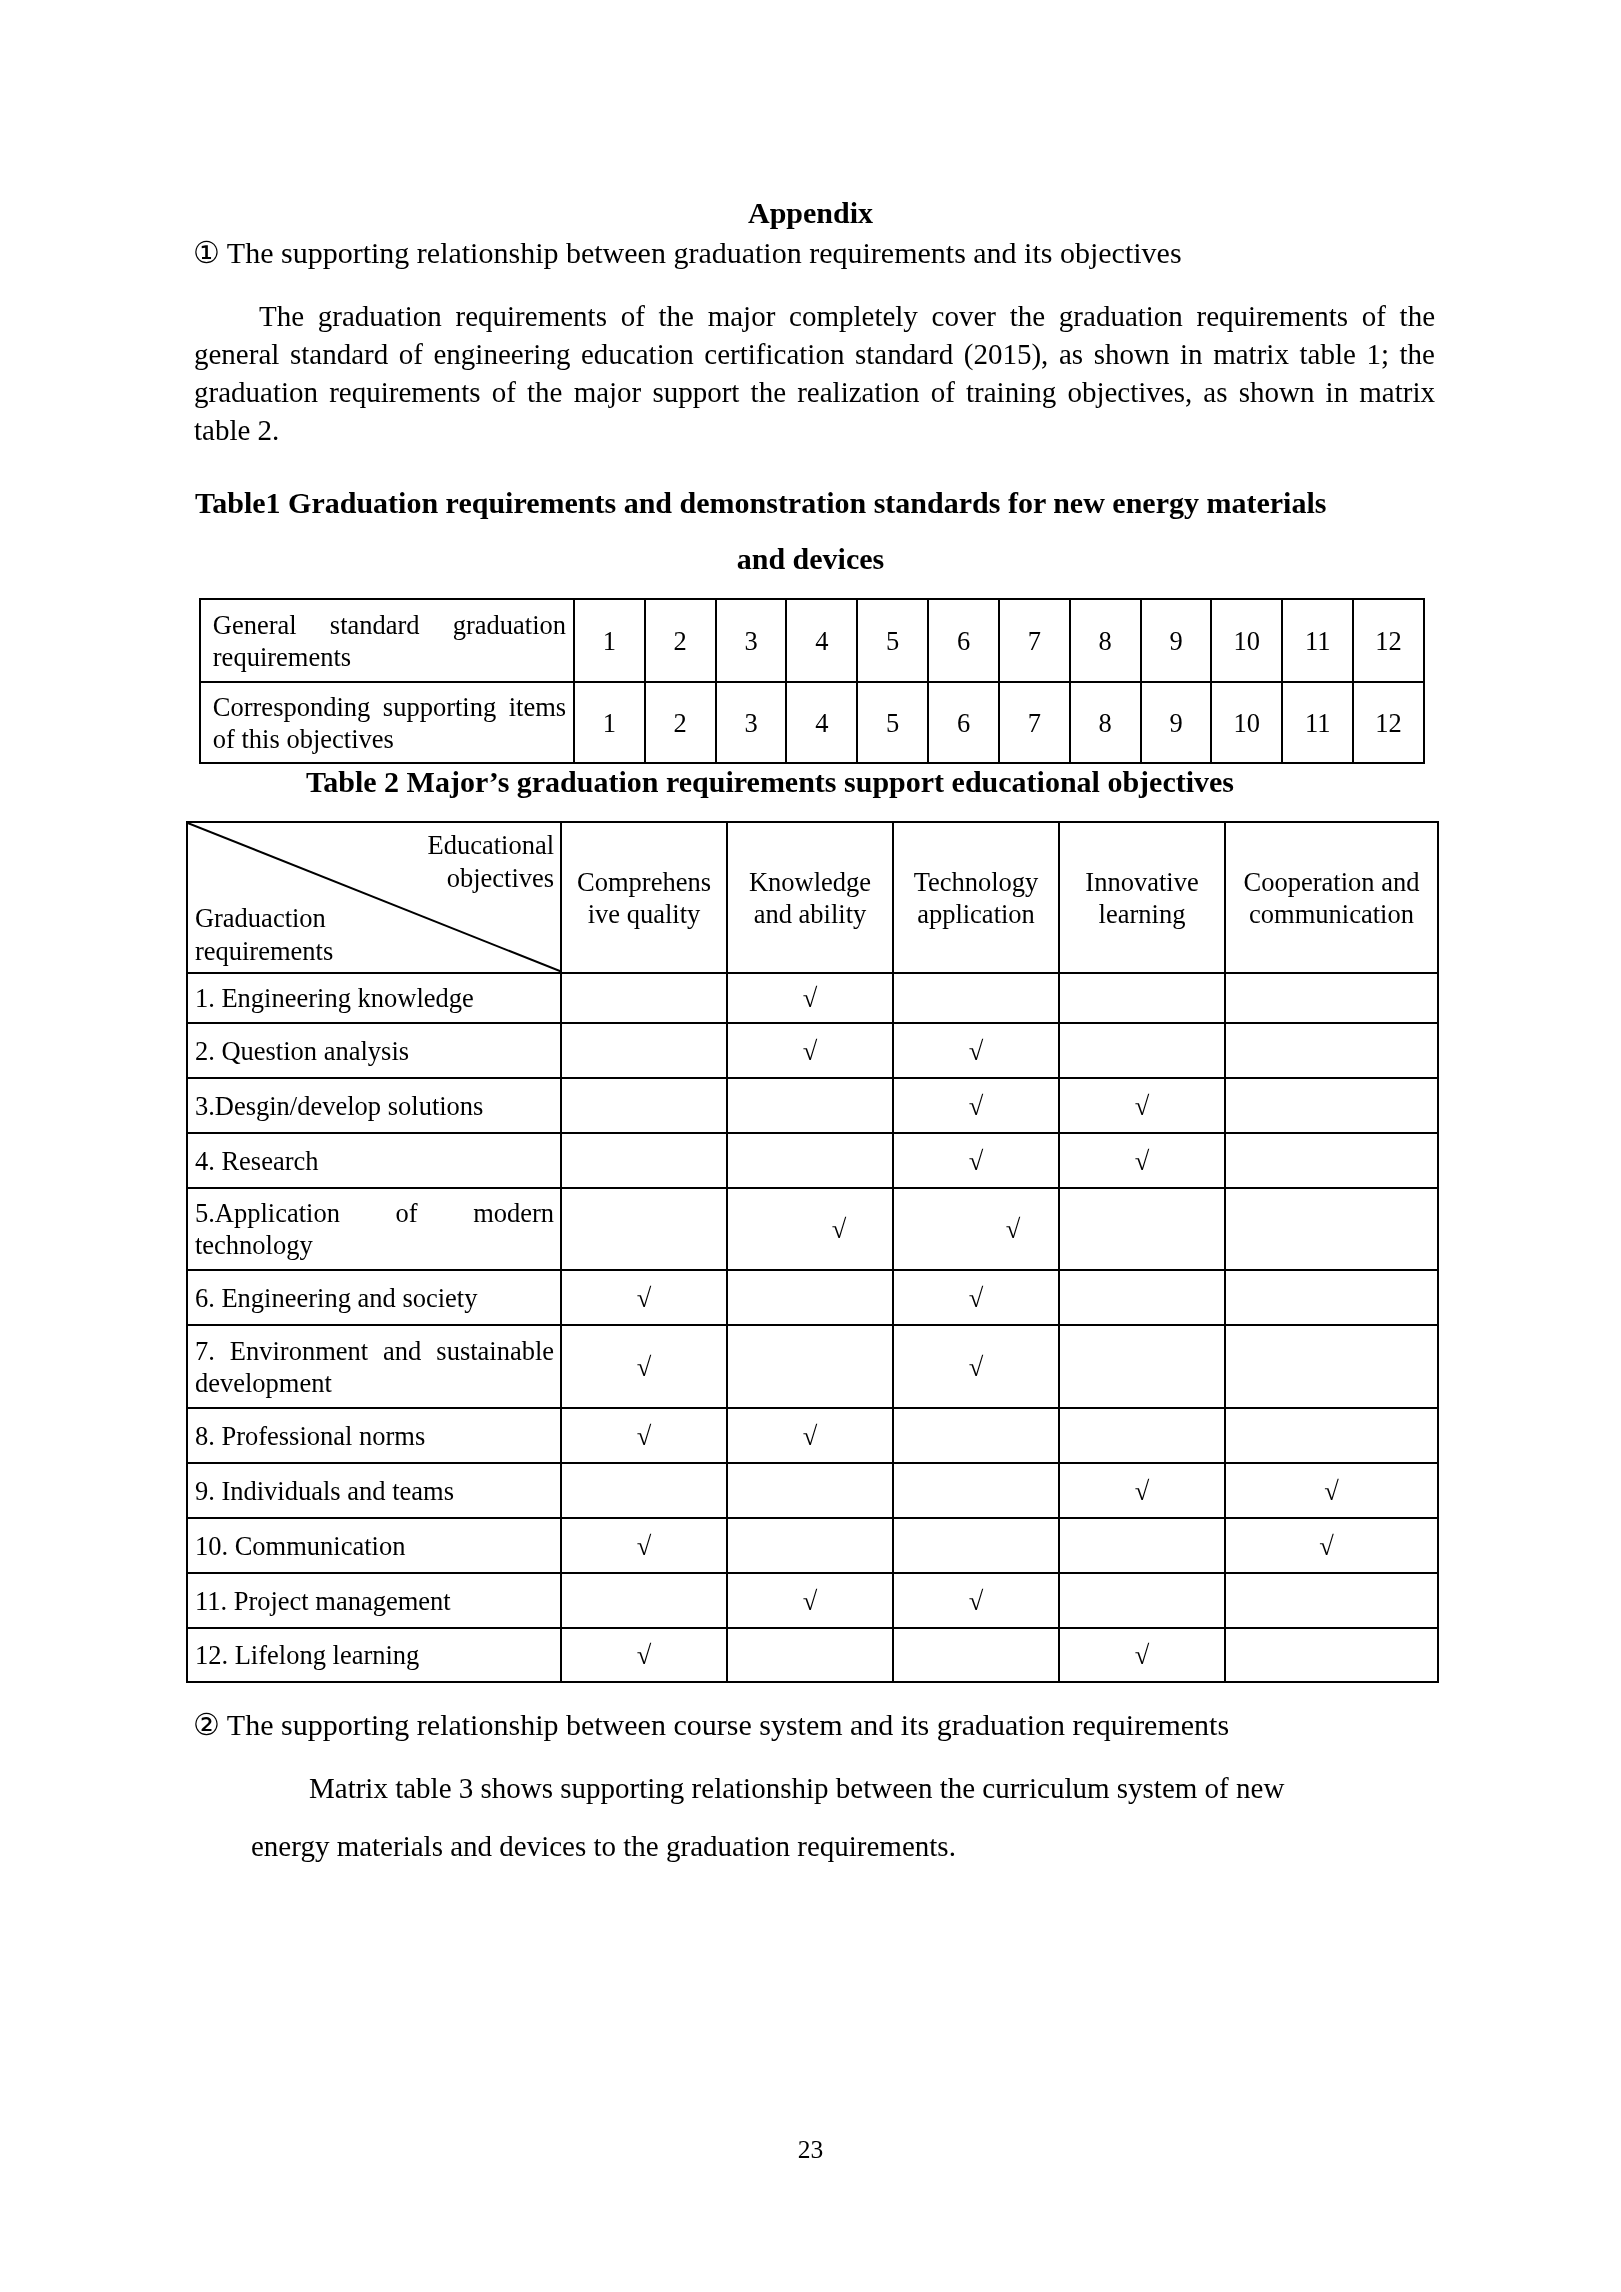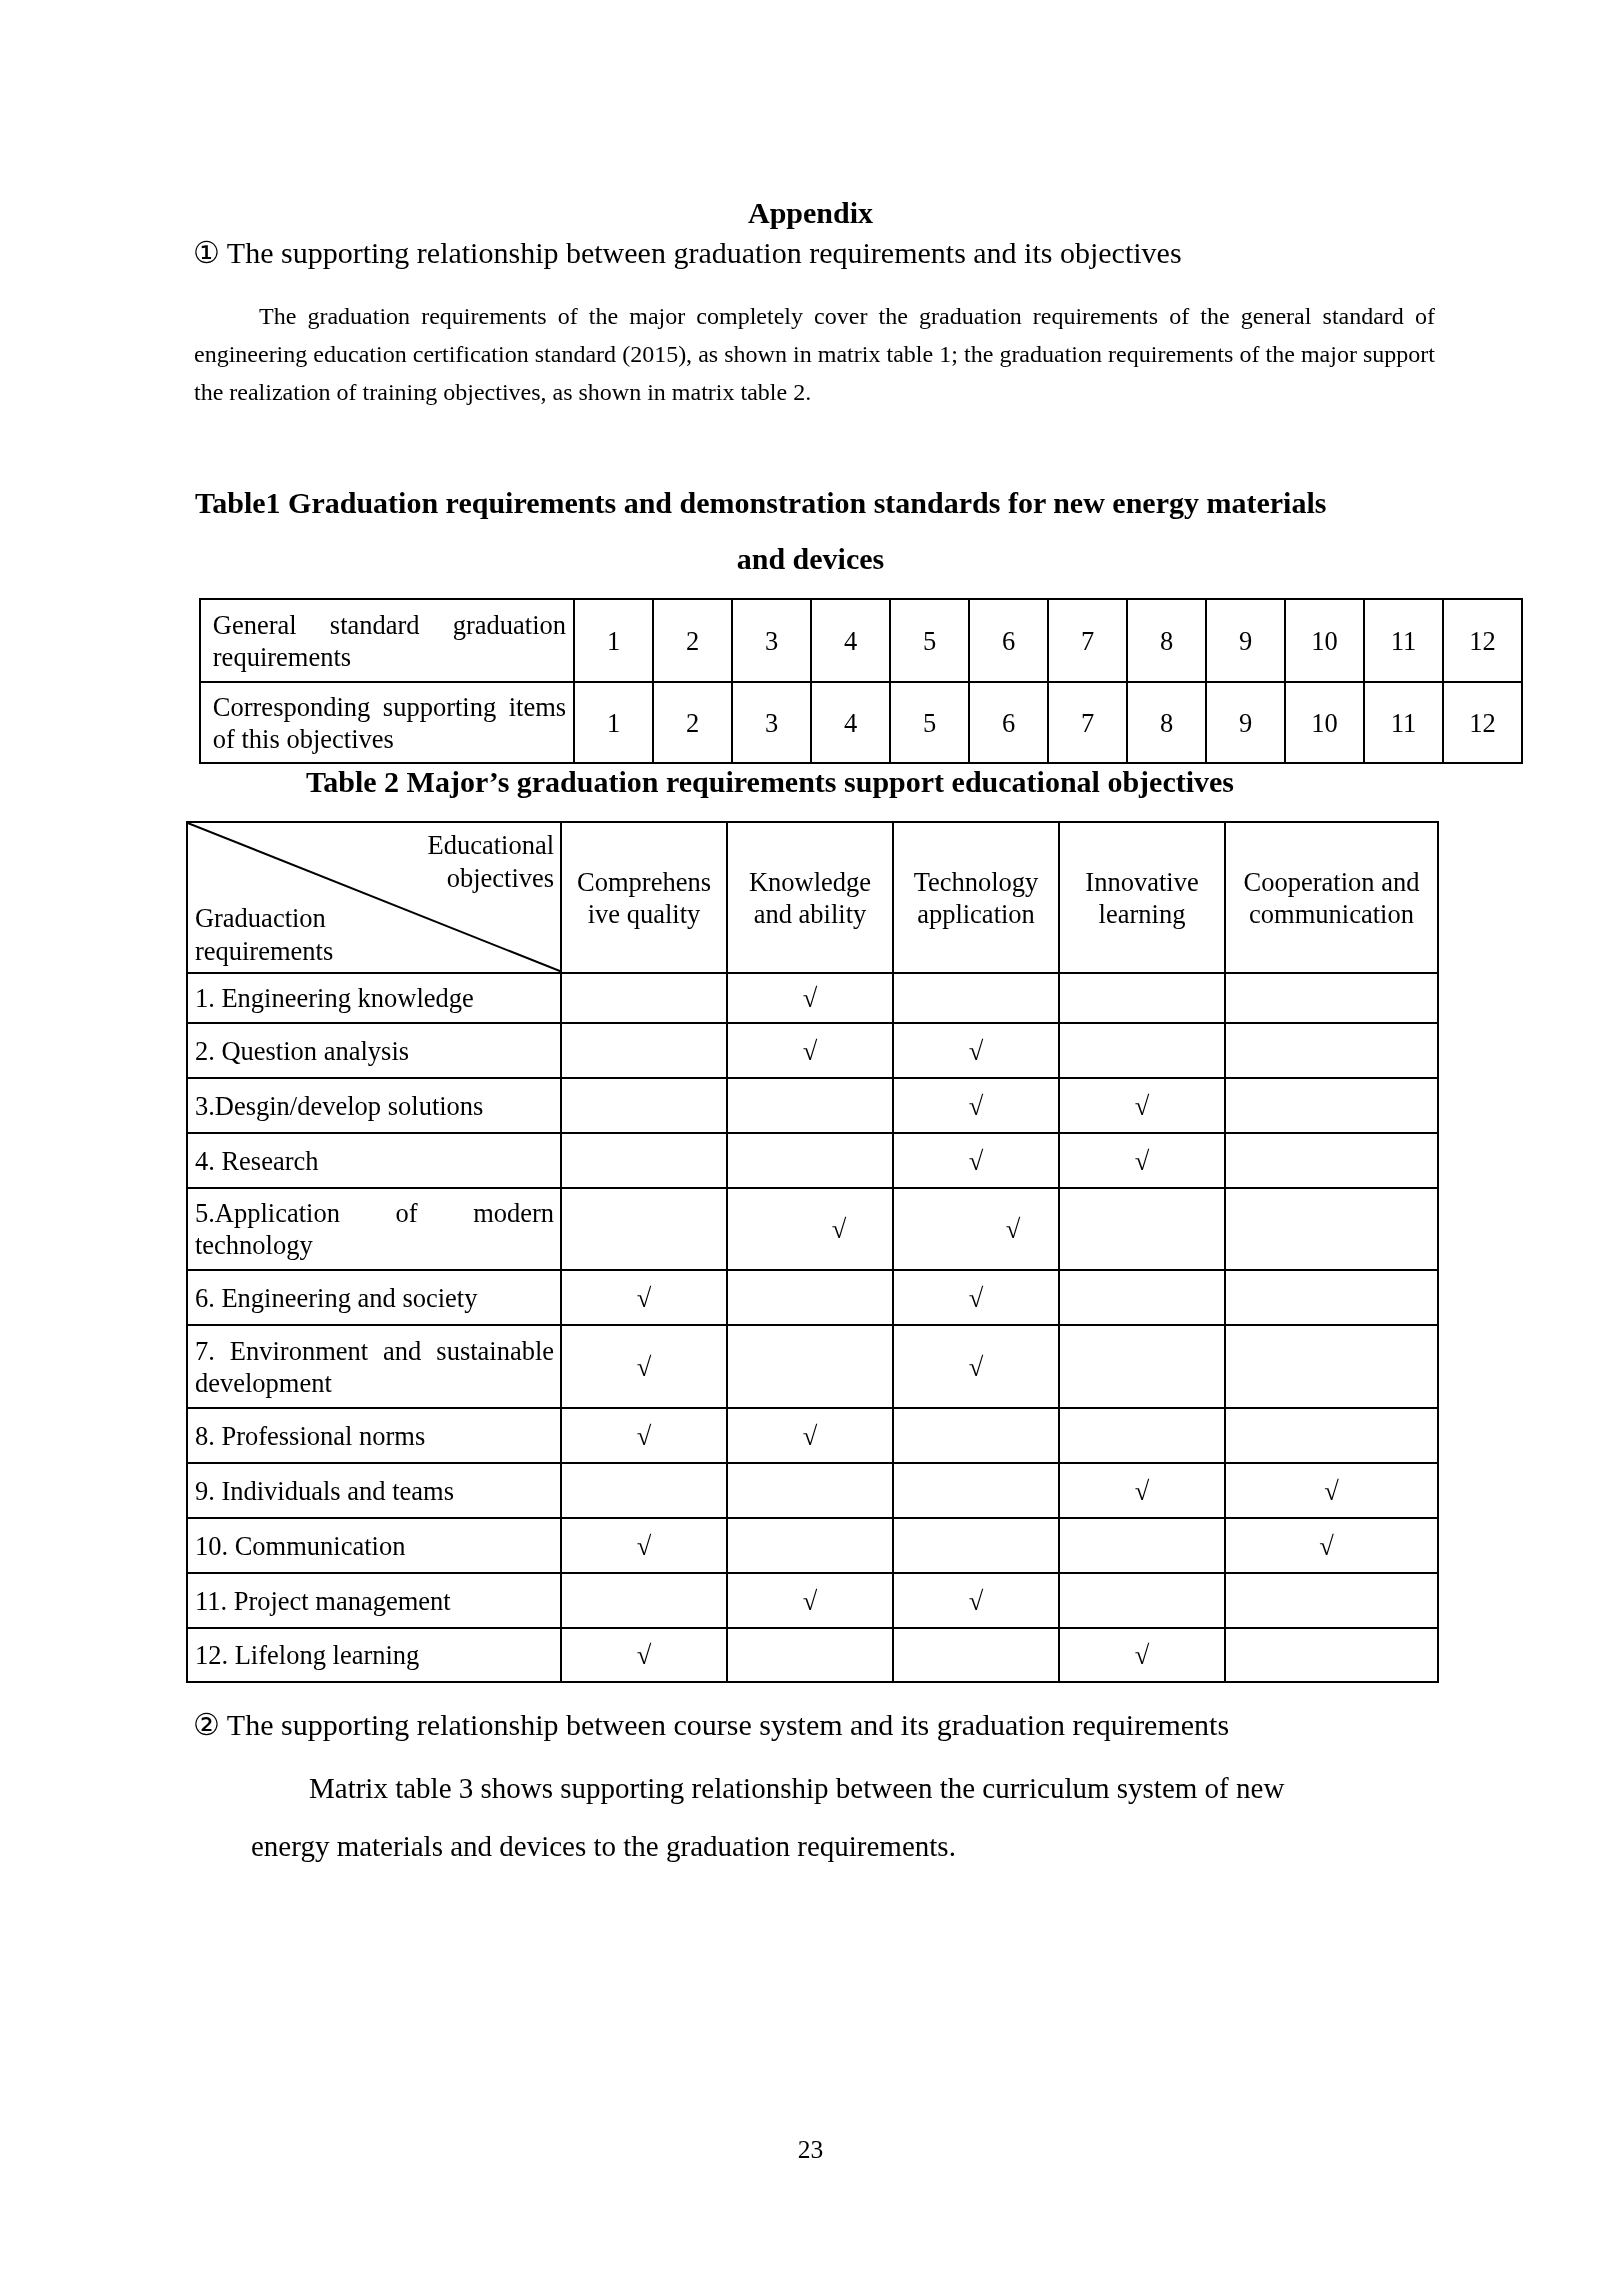--- a/index.html
+++ b/index.html
@@ -1,21 +1,21 @@
 <!DOCTYPE html>
 <html><head>
 <meta charset="utf-8">
 <style>
   html, body { margin: 0; padding: 0; background: #ffffff; }
   body { width: 1621px; height: 2293px; position: relative; overflow: hidden;
          font-family: "Liberation Serif", "DejaVu Serif", serif; color: #000; }
   .abs { position: absolute; }
   .title { left: 0; width: 1621px; text-align: center; font-weight: bold; font-size: 30px; top: 196px; }
   .h1 { left: 193px; font-weight: normal; font-size: 30px; white-space: nowrap; text-align: center; }
-  .para { left: 194px; width: 1241px; font-size: 24px; line-height: 38px; text-align: justify; }
+  .para { left: 194px; width: 1241px; font-size: 29px; line-height: 38px; text-align: justify; }
   .para .indent { display: inline-block; width: 65px; }
   .caption { font-weight: bold; font-size: 30px; white-space: nowrap; }
   table { border-collapse: collapse; position: absolute; table-layout: fixed; }
   td { border: 2.9px solid #000; padding: 0; font-size: 26.5px; line-height: 32px; vertical-align: middle; }
   .t1 td { text-align: center; }
   .t1 td.lab { text-align: justify; text-align-last: left; padding: 0 6.9px 0 11.8px; }
   .t2 td { text-align: center; }
   .t2 td.lab { text-align: justify; text-align-last: left; padding: 0 5.9px 0 6.9px; }
   .t2 td.hdr { line-height: 32px; }
   .diag { position: relative; height: 100%; }
@@ -30,21 +30,21 @@
 
 <div class="abs title">Appendix</div>
 
 <div class="abs h1" style="top:235px;">① The supporting relationship between graduation requirements and its objectives</div>
 
 <div class="abs para" style="top:297px;"><span class="indent"></span><span>The graduation requirements of the major completely cover the graduation requirements of the general standard of engineering education certification standard (2015), as shown in matrix table 1; the graduation requirements of the major support the realization of training objectives, as shown in matrix table 2.</span></div>
 
 <div class="abs caption" style="left:195px; top:486px;">Table1 Graduation requirements and demonstration standards for new energy materials</div>
 <div class="abs caption" style="left:0; width:1621px; text-align:center; top:542px;">and devices</div>
 
-<table class="t1" style="left:199px; top:598px; width:1324px;border-radius:27px;">
+<table class="t1" style="left:199px; top:598px; width:1226px;border-radius:27px;">
   <colgroup>
     <col style="width:374px">
       <col>
       <col>
       <col>
       <col>
       <col>
       <col>
       <col>
       <col>

